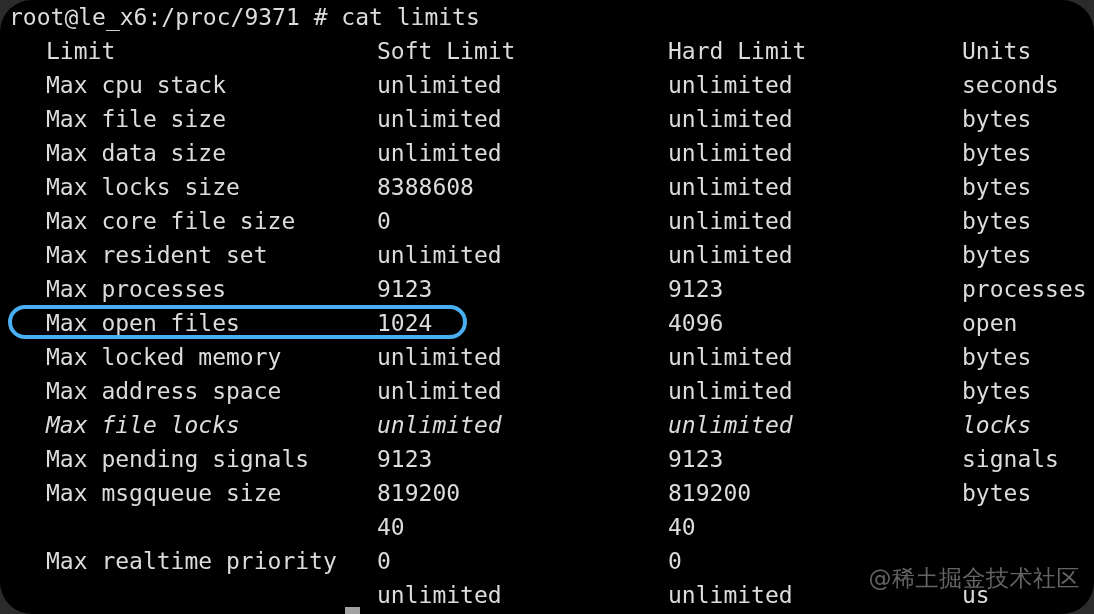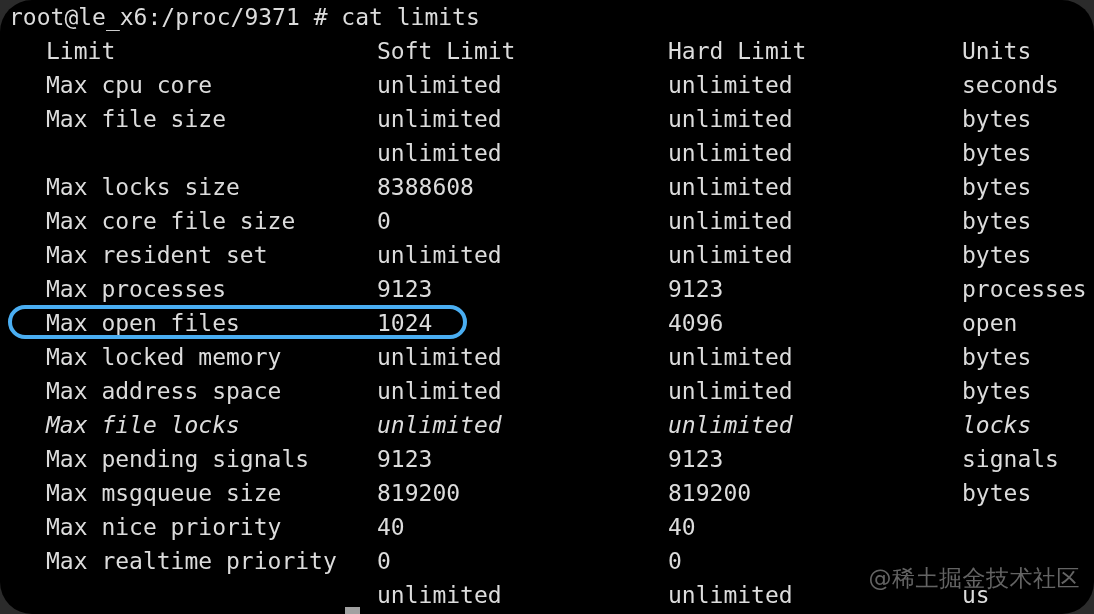--- a/index.html
+++ b/index.html
@@ -96,34 +96,34 @@
   </div>
 
   <div class="line" style="top:34px;">
     <span class="cell col-name">Limit</span>
     <span class="cell col-soft">Soft Limit</span>
     <span class="cell col-hard">Hard Limit</span>
     <span class="cell col-units">Units</span>
   </div>
 
   <div id="rows">
-      <div class="line" style="top: 68px;"><span class="cell col-name">Max cpu core</span><span class="cell col-soft">unlimited</span><span class="cell col-hard">unlimited</span><span class="cell col-units">seconds</span></div>
+      <div class="line" style="top: 68px;"><span class="cell col-name">Max cpu stack</span><span class="cell col-soft">unlimited</span><span class="cell col-hard">unlimited</span><span class="cell col-units">seconds</span></div>
       <div class="line" style="top: 102px;"><span class="cell col-name">Max file size</span><span class="cell col-soft">unlimited</span><span class="cell col-hard">unlimited</span><span class="cell col-units">bytes</span></div>
-      <div class="line" style="top: 136px;"><span class="cell col-soft">unlimited</span><span class="cell col-hard">unlimited</span><span class="cell col-units">bytes</span></div>
+      <div class="line" style="top: 136px;"><span class="cell col-name">Max data size</span><span class="cell col-soft">unlimited</span><span class="cell col-hard">unlimited</span><span class="cell col-units">bytes</span></div>
       <div class="line" style="top: 170px;"><span class="cell col-name">Max locks size</span><span class="cell col-soft">8388608</span><span class="cell col-hard">unlimited</span><span class="cell col-units">bytes</span></div>
       <div class="line" style="top: 204px;"><span class="cell col-name">Max core file size</span><span class="cell col-soft">0</span><span class="cell col-hard">unlimited</span><span class="cell col-units">bytes</span></div>
       <div class="line" style="top: 238px;"><span class="cell col-name">Max resident set</span><span class="cell col-soft">unlimited</span><span class="cell col-hard">unlimited</span><span class="cell col-units">bytes</span></div>
       <div class="line" style="top: 272px;"><span class="cell col-name">Max processes</span><span class="cell col-soft">9123</span><span class="cell col-hard">9123</span><span class="cell col-units">processes</span></div>
       <div class="line" style="top: 306px;"><span class="cell col-name">Max open files</span><span class="cell col-soft">1024</span><span class="cell col-hard">4096</span><span class="cell col-units">open</span></div>
       <div class="line" style="top: 340px;"><span class="cell col-name">Max locked memory</span><span class="cell col-soft">unlimited</span><span class="cell col-hard">unlimited</span><span class="cell col-units">bytes</span></div>
       <div class="line" style="top: 374px;"><span class="cell col-name">Max address space</span><span class="cell col-soft">unlimited</span><span class="cell col-hard">unlimited</span><span class="cell col-units">bytes</span></div>
       <div class="line" style="top: 408px; font-style: italic;"><span class="cell col-name">Max file locks</span><span class="cell col-soft">unlimited</span><span class="cell col-hard">unlimited</span><span class="cell col-units">locks</span></div>
       <div class="line" style="top: 442px;"><span class="cell col-name">Max pending signals</span><span class="cell col-soft">9123</span><span class="cell col-hard">9123</span><span class="cell col-units">signals</span></div>
       <div class="line" style="top: 476px;"><span class="cell col-name">Max msgqueue size</span><span class="cell col-soft">819200</span><span class="cell col-hard">819200</span><span class="cell col-units">bytes</span></div>
-      <div class="line" style="top: 510px;"><span class="cell col-name">Max nice priority</span><span class="cell col-soft">40</span><span class="cell col-hard">40</span><span class="cell col-units"></span></div>
+      <div class="line" style="top: 510px;"><span class="cell col-soft">40</span><span class="cell col-hard">40</span><span class="cell col-units"></span></div>
       <div class="line" style="top: 544px;"><span class="cell col-name">Max realtime priority</span><span class="cell col-soft">0</span><span class="cell col-hard">0</span><span class="cell col-units"></span></div>
       <div class="line" style="top: 578px;"><span class="cell col-soft">unlimited</span><span class="cell col-hard">unlimited</span><span class="cell col-units">us</span></div>
     </div>
 
   <div id="open-files-highlight" style="top: 305px; border-color: rgb(74, 174, 242);"></div>
 
   <div id="cursor"></div>
 
   <div id="watermark">@稀土掘金技术社区</div>
 

